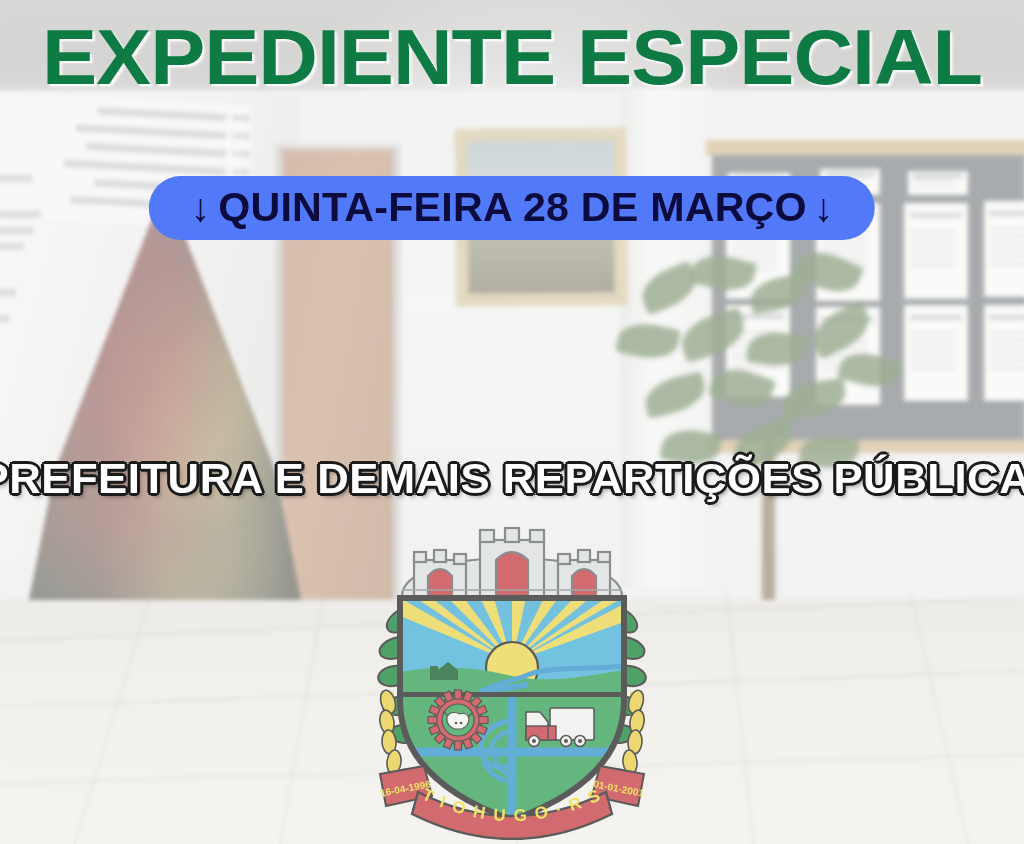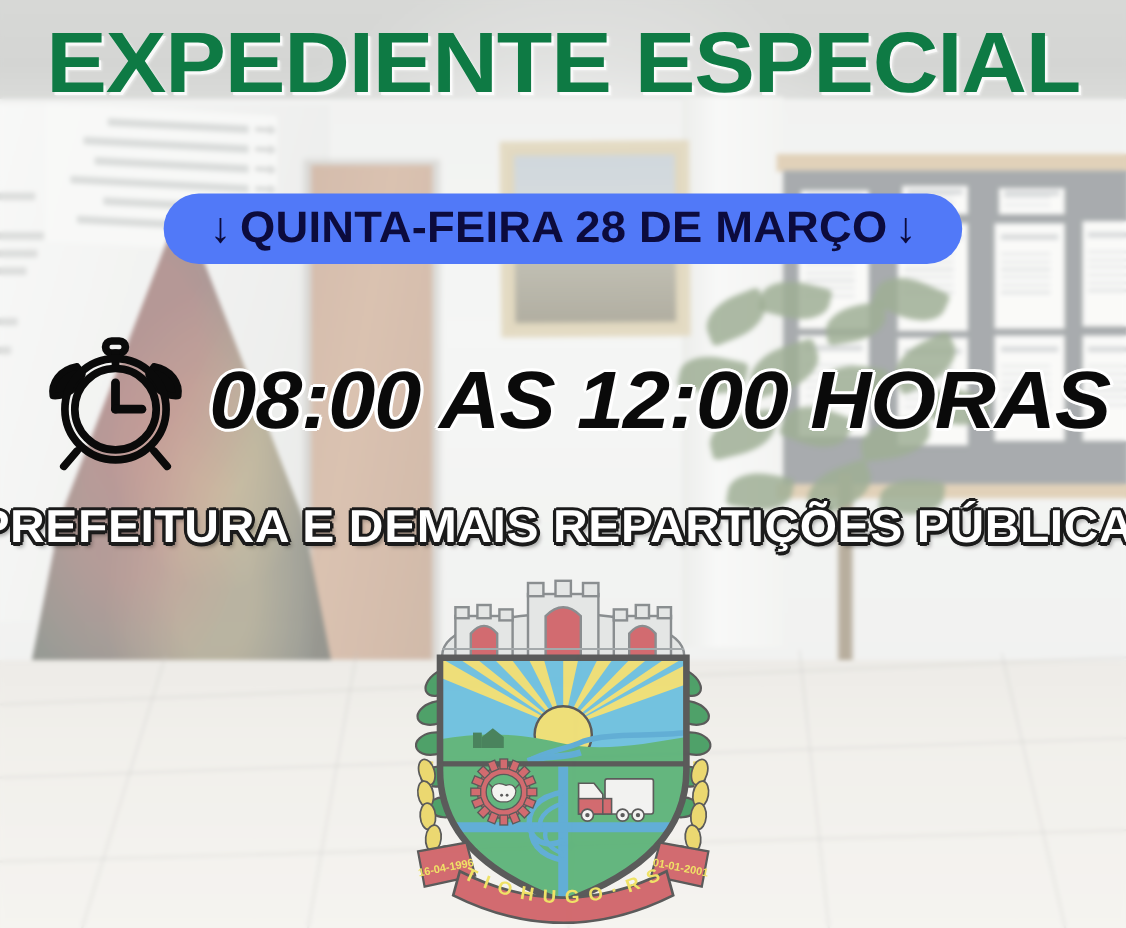--- a/index.html
+++ b/index.html
@@ -410,43 +410,20 @@
   <div class="content">
 
     <div class="title">EXPEDIENTE ESPECIAL</div>
 
     <div class="date-pill">
       <span class="arw">↓</span>
       <span class="txt">QUINTA-FEIRA 28 DE MARÇO</span>
       <span class="arw">↓</span>
     </div>
 
-    <div class="time-row">
-      <svg class="clock-icon" viewBox="0 0 150 128">
-        <g fill="none" stroke="#0a0a0a" stroke-width="7" stroke-linecap="round" stroke-linejoin="round">
-
-          <path d="M40 33 C24 36 16 48 18 60 C30 61 41 53 45 40 Z" fill="#0a0a0a" stroke-width="6"></path>
-          <path d="M110 33 C126 36 134 48 132 60 C120 61 109 53 105 40 Z" fill="#0a0a0a" stroke-width="6"></path>
-
-          <rect x="66" y="10" width="18" height="11" rx="5.5" fill="none"></rect>
-          <path d="M75 21 L75 34"></path>
-
-          <circle cx="75" cy="72" r="46"></circle>
-
-          <circle cx="75" cy="72" r="37"></circle>
-
-          <path d="M75 72 L75 48" stroke-width="8"></path>
-          <path d="M75 72 L99 72" stroke-width="8"></path>
-
-          <path d="M40 110 L28 124"></path>
-          <path d="M110 110 L122 124"></path>
-        </g>
-      </svg>
-      <div class="time-text">08:00 AS 12:00 HORAS</div>
-    </div>
 
     <div class="subtitle">PREFEITURA E DEMAIS REPARTIÇÕES PÚBLICAS</div>
 
     <svg class="crest" viewBox="0 0 300 316">
       <defs>
         <clipPath id="shieldClip">
           <path d="M38 74 L262 74 L262 176 C262 238 212 274 150 296 C88 274 38 238 38 176 Z"></path>
         </clipPath>
         <path id="bannerPath" d="M62 276 Q150 318 238 276"></path>
       </defs>

